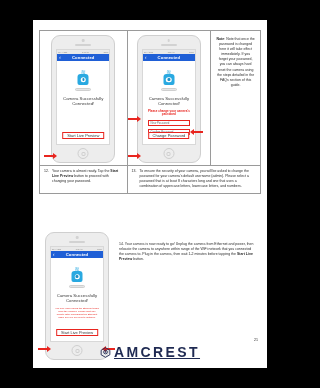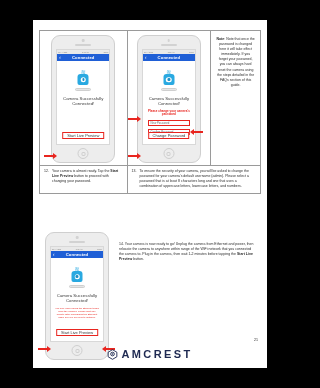--- a/index.html
+++ b/index.html
@@ -345,24 +345,25 @@
     display: flex;
     align-items: center;
     justify-content: center;
   }
   .logo-mark {
     width: 11px;
     height: 11px;
     margin-right: 3px;
   }
   .logo-text {
-    font-size: 11px;
+    font-size: 14px;
     letter-spacing: 2.4px;
     color: #1f2a52;
     font-weight: bold;
+    text-decoration: underline;
   }
   .page-num {
     position: absolute;
     right: 9px;
     bottom: 26px;
     font-size: 3.6px;
     color: #2b2b2b;
   }
 </style>
 </head>

